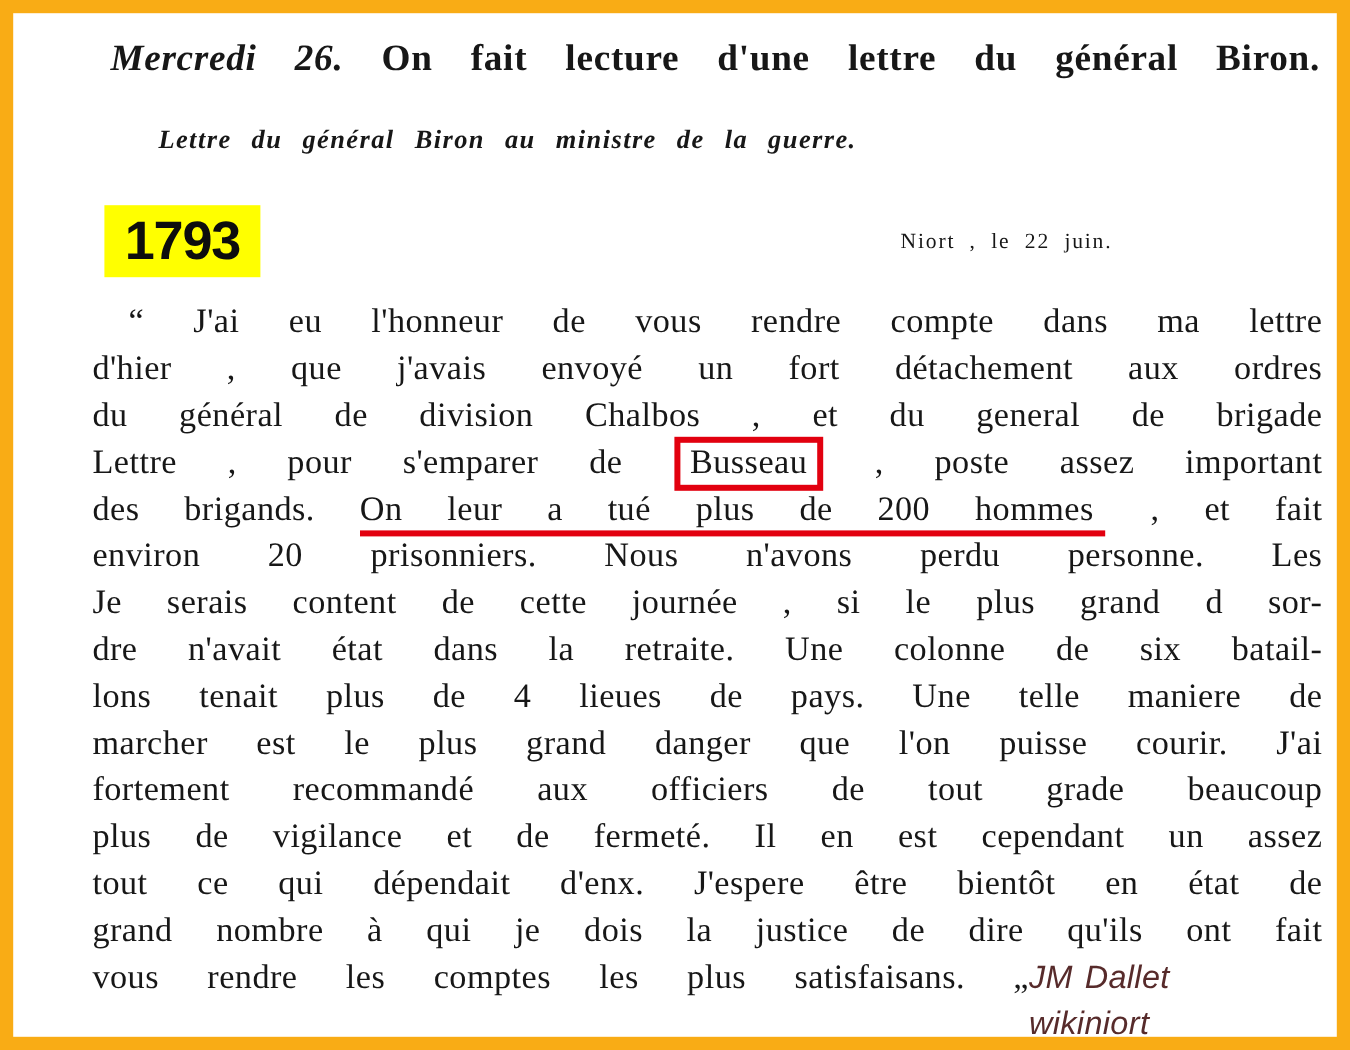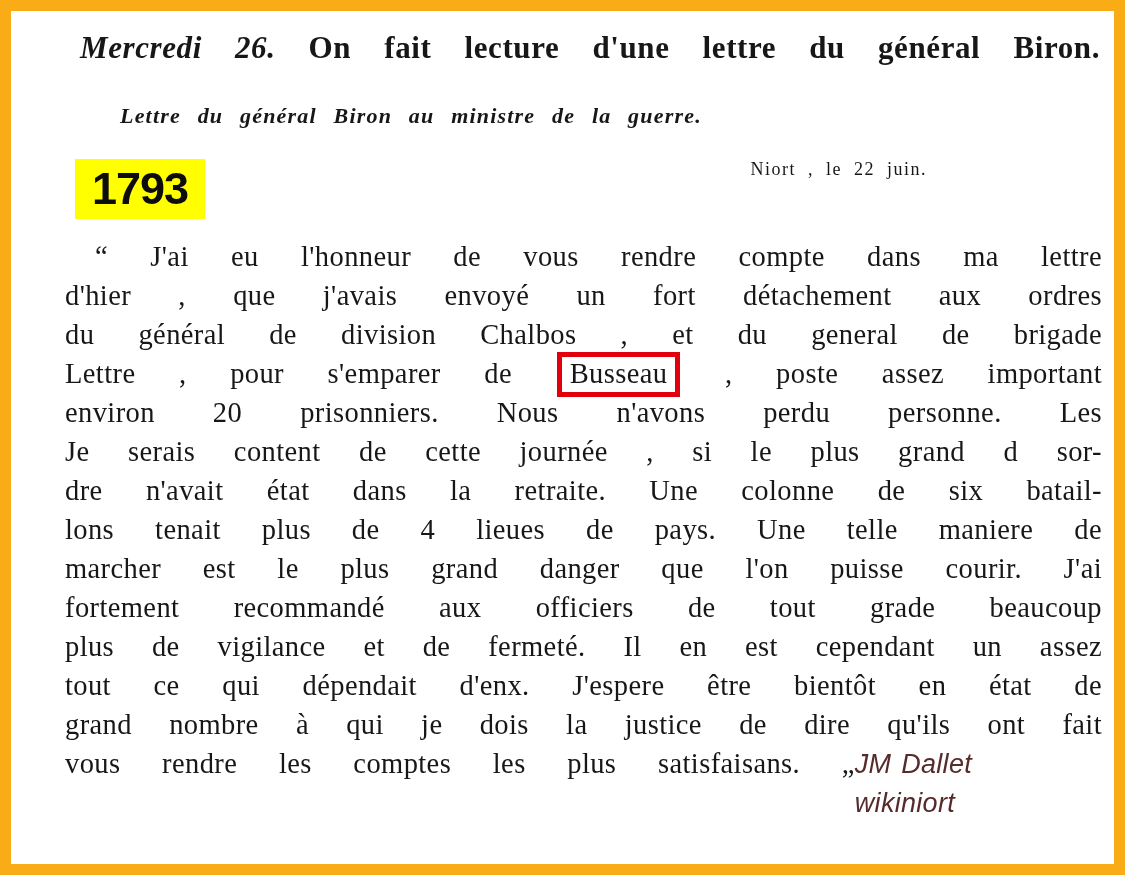--- a/index.html
+++ b/index.html
@@ -12,20 +12,21 @@
   *{margin:0;padding:0;box-sizing:border-box;}
   html,body{background:#ffffff;}
   .frame{
     width:1125px;height:875px;
     border:11px solid var(--frame-orange);
     background:#FFFFFF;
     position:relative;
     overflow:hidden;
     font-family:"Liberation Serif", serif;
     color:var(--ink);
+    padding-left:12px;
   }
   .content{
     height:100%;
     padding:6px 12px 0 54px;
   }
   
   .entry-line{
     margin-top:10px;
     padding:0 2px 0 15px;
     font-size:31px;
@@ -44,23 +45,23 @@
     margin-left:55px;
     font-size:22px;
     line-height:34px;
     font-style:italic;
     font-weight:bold;
     letter-spacing:1.2px;
     word-spacing:10px;
   }
   
   .year-row{
-    margin-top:26px;
+    margin-top:38px;
     display:flex;
-    align-items:flex-start;
+    align-items:center;
     height:60px;
   }
   .year-highlight{
     margin-left:10px;
     background:var(--highlight-yellow);
     width:130px;height:60px;
     display:flex;align-items:center;justify-content:center;
     font-family:"Liberation Sans", sans-serif;
     font-weight:bold;
     font-size:45px;
@@ -135,20 +136,21 @@
           <span>1793</span>
         </div>
       <div class="dateline">Niort , le 22 juin.</div>
     </div>
 
     <div class="letter-body">
       <div class="bl indent">“ J'ai eu l'honneur de vous rendre compte dans ma lettre</div>
       <div class="bl">d'hier , que j'avais envoyé un fort détachement aux ordres</div>
       <div class="bl">du général de division Chalbos , et du general de brigade</div>
       <div class="bl"><span>Lettre , pour s'emparer de </span><span class="redbox">Busseau</span><span> , poste assez important</span></div>
+      <div class="bl"><span>des brigands. </span><span class="redline">On leur a tué plus de 200 hommes</span><span> , et fait</span></div>
       <div class="bl">environ 20 prisonniers. Nous n'avons perdu personne. Les</div>
       <div class="bl">Je serais content de cette journée , si le plus grand d sor-</div>
       <div class="bl">dre n'avait état dans la retraite. Une colonne de six batail-</div>
       <div class="bl">lons tenait plus de 4 lieues de pays. Une telle maniere de</div>
       <div class="bl">marcher est le plus grand danger que l'on puisse courir. J'ai</div>
       <div class="bl">fortement recommandé aux officiers de tout grade beaucoup</div>
       <div class="bl">plus de vigilance et de fermeté. Il en est cependant un assez</div>
       <div class="bl">tout ce qui dépendait d'enx. J'espere être bientôt en état de</div>
       <div class="bl">grand nombre à qui je dois la justice de dire qu'ils ont fait</div>
       <div class="closing-row">

